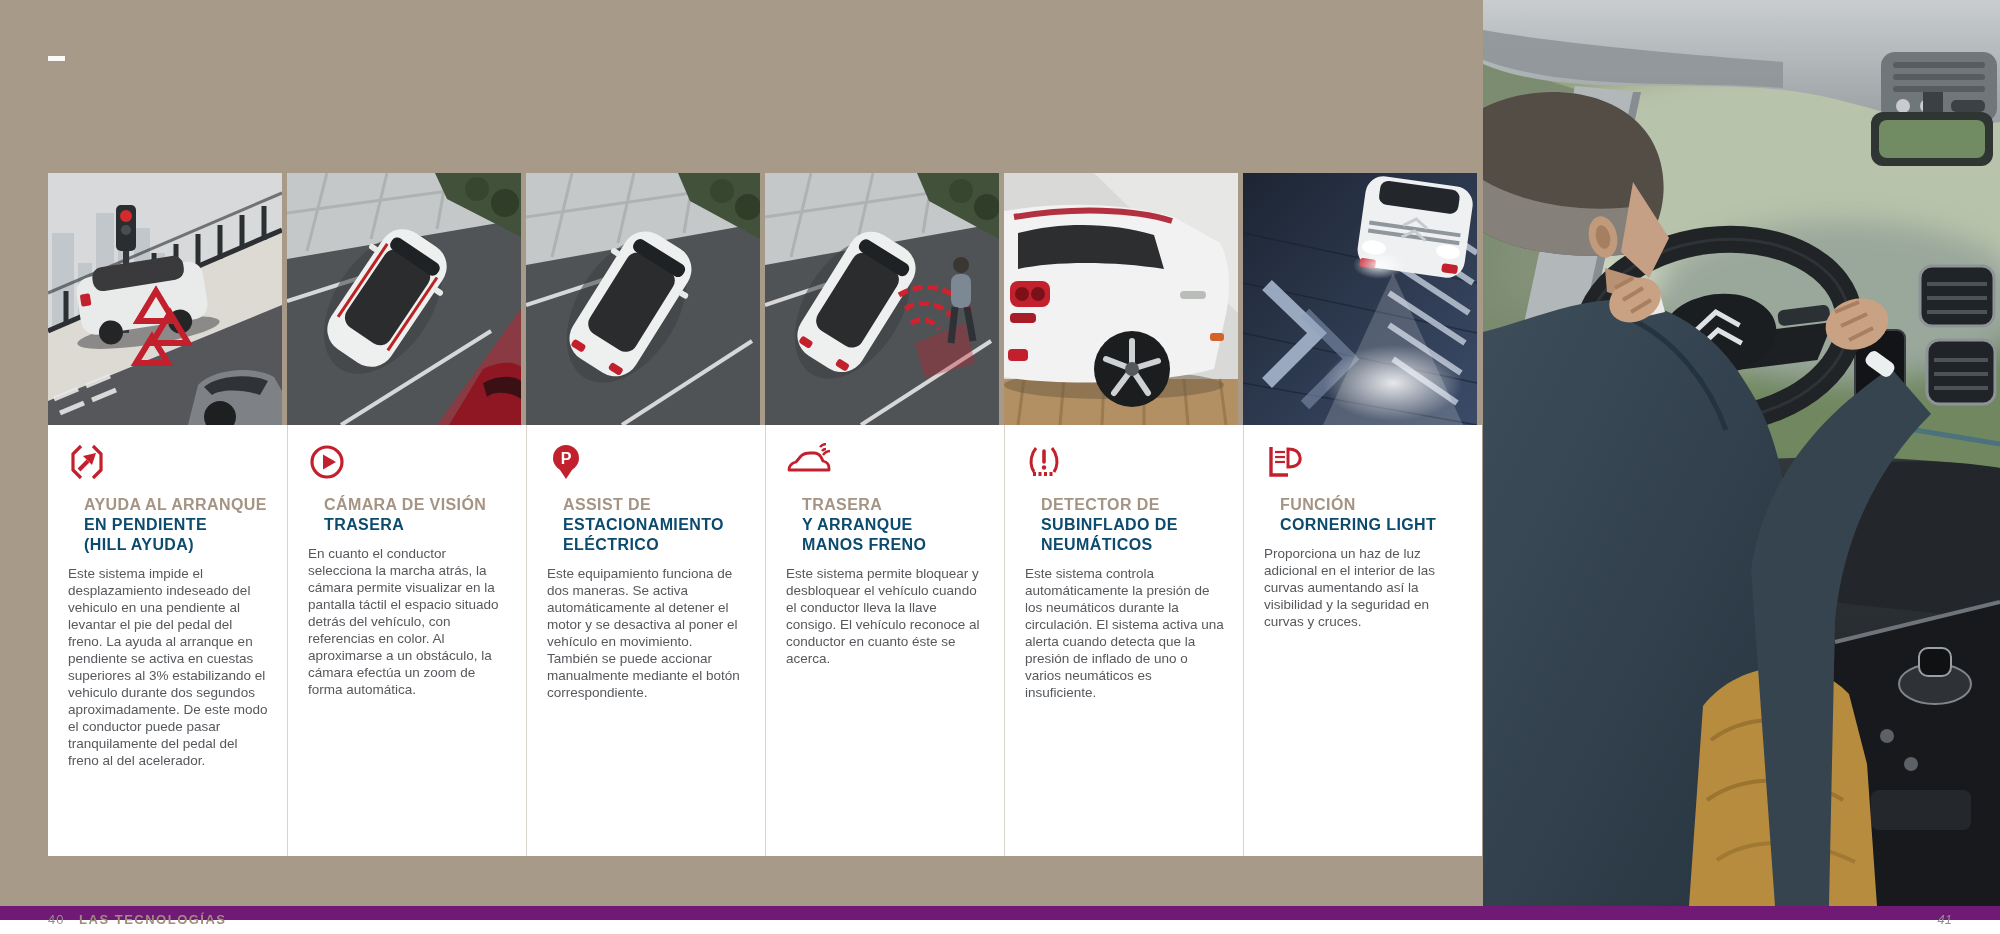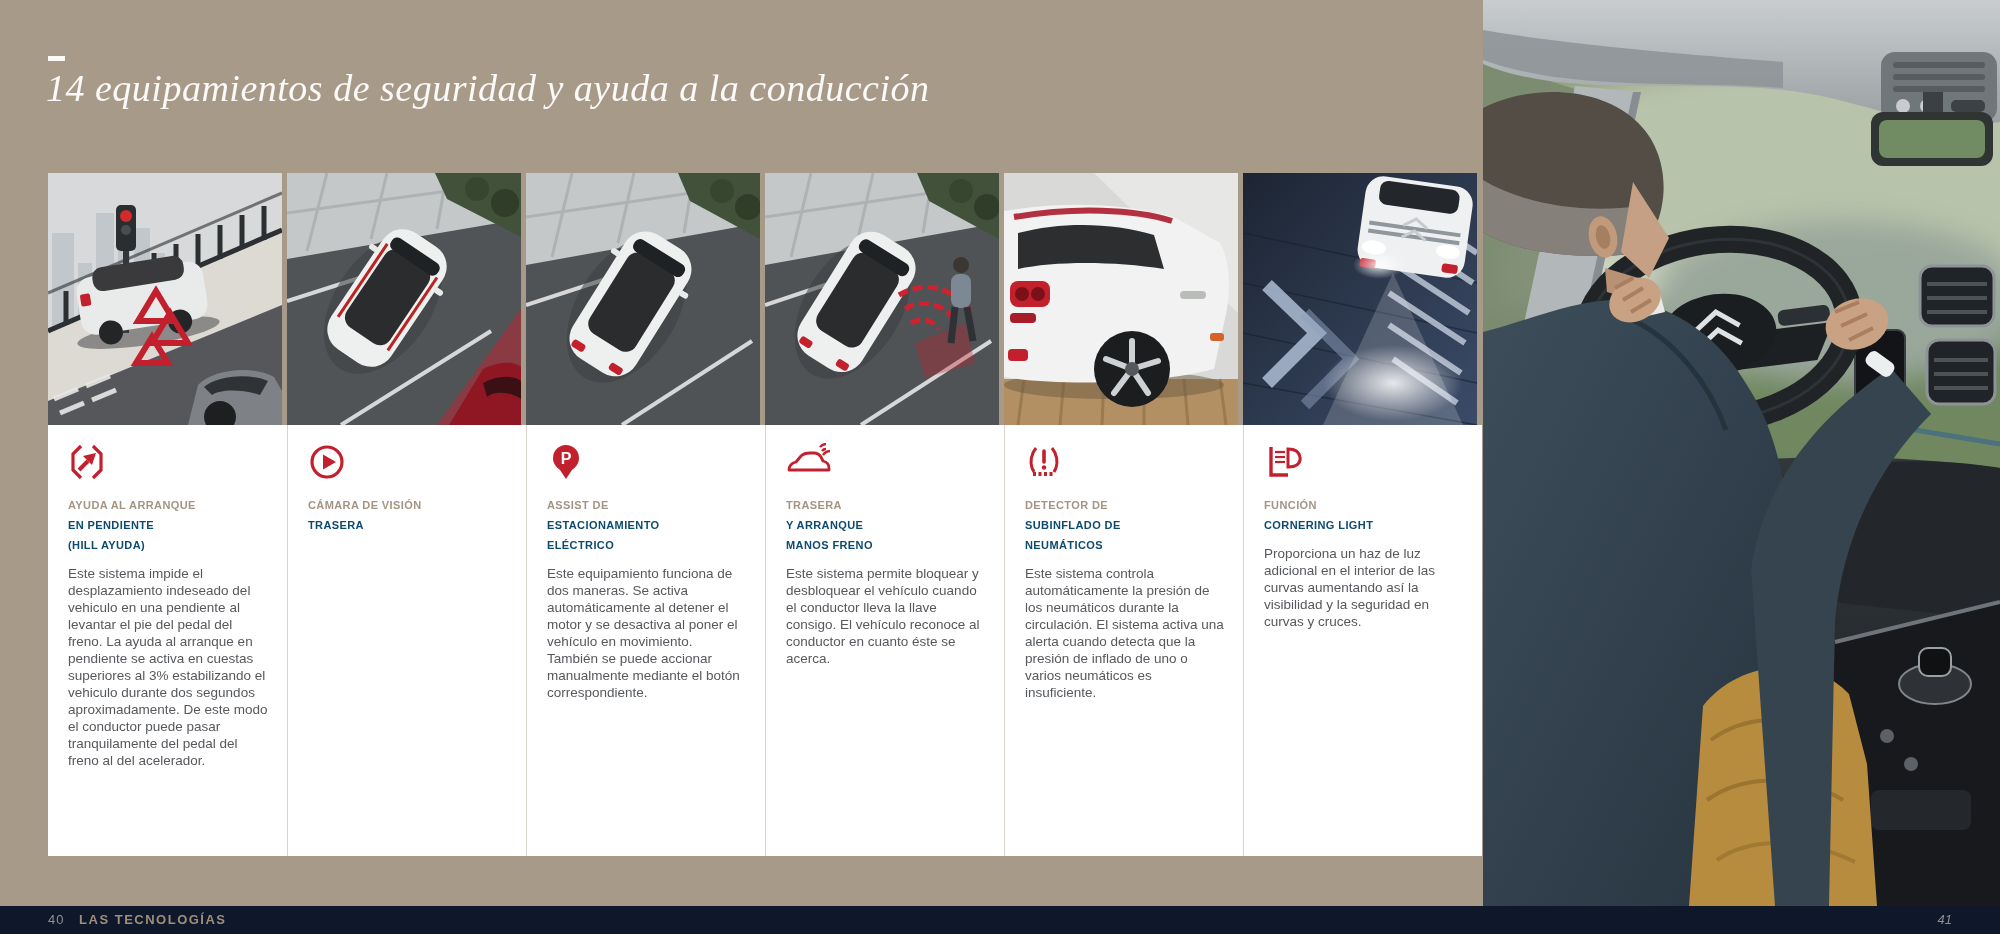--- a/index.html
+++ b/index.html
@@ -12,41 +12,40 @@
               font-family:"Liberation Serif",serif;font-style:italic;font-weight:400;
               font-size:38px;color:#fbfaf8;letter-spacing:0.5px;}
   
   .column{position:absolute;top:173px;width:239px;height:683px;}
   .photo{position:relative;width:234px;height:252px;overflow:hidden;background:#777;}
   .photo svg{display:block;}
   .card{position:relative;width:239px;height:431px;background:#ffffff;box-sizing:border-box;
         padding:18px 16px 0 20px;}
   .column + .column .card{border-left:1px solid #d9d4ce;}
   .feat-icon{height:38px;margin-bottom:14px;}
-  .feat-title{margin:0 0 10px 0;font-size:11px;line-height:20px;letter-spacing:0.4px;}
+  .feat-title{margin:0 0 10px 16px;font-size:16px;line-height:20px;letter-spacing:0.4px;}
   .feat-title .t-light{display:block;color:#a59483;font-weight:700;}
   .feat-title .t-bold{display:block;color:#0c4a6e;font-weight:700;}
   .feat-body{margin:0;font-size:13.5px;line-height:17px;color:#55585c;width:200px;}
   
   .driver-photo{position:absolute;left:1483px;top:0;width:517px;height:906px;overflow:hidden;}
   
-  .footer{position:absolute;left:0;top:906px;width:2000px;height:28px;background:#0f172a;}
+  .footer{position:absolute;left:0;top:906px;width:2000px;height:14px;background:#701a75;}
   .footer-left{position:absolute;left:48px;top:6px;font-size:13px;letter-spacing:1px;}
   .footer-left .num{color:#8f8f8f;font-weight:400;margin-right:10px;}
   .footer-left .sec{color:#a08e7c;font-weight:700;letter-spacing:1.5px;}
   .footer-right{position:absolute;right:48px;top:6px;font-size:13px;color:#8f8f8f;font-style:italic;}
 </style>
 </head>
 <body>
 
 <div class="page">
   <div class="bg-taupe"></div>
 
   <div class="title-dash"></div>
-  <h1 class="page-title">14 equipamientos de seguridad y ayuda a la conducción</h1>
 
   <div class="column" style="left:48px">
     <div class="photo">
       <svg width="234" height="252" viewBox="0 0 234 252">
         <rect width="234" height="252" fill="#d7d9da"></rect>
         <g fill="#bfc4c9" opacity="0.85">
           <rect x="4" y="60" width="22" height="120"></rect>
             <rect x="30" y="90" width="14" height="90"></rect>
           <rect x="48" y="40" width="18" height="140"></rect>
             <rect x="70" y="75" width="12" height="100"></rect>
@@ -158,20 +157,21 @@
       <div class="feat-icon">
         <svg width="38" height="38" viewBox="0 0 38 38">
           <circle cx="19" cy="19" r="15" fill="none" stroke="#c3202e" stroke-width="3.2"></circle>
           <polygon points="15,11.5 28,19 15,26.5" fill="#c3202e"></polygon>
         </svg>
       </div>
       <h2 class="feat-title">
         <span class="t-light">CÁMARA DE VISIÓN</span>
         <span class="t-bold">TRASERA</span>
       </h2>
+      <p class="feat-body">En cuanto el conductor selecciona la marcha atrás, la cámara permite visualizar en la pantalla táctil el espacio situado detrás del vehículo, con referencias en color. Al aproximarse a un obstáculo, la cámara efectúa un zoom de forma automática.</p>
     </div>
   </div>
 
   <div class="column" style="left:526px">
     <div class="photo">
       <svg width="234" height="252" viewBox="0 0 234 252">
         <rect width="234" height="252" fill="#505356"></rect>
         <polygon points="0,0 234,0 234,50 0,92" fill="#c5c8c9"></polygon>
         <g stroke="#aeb2b3" stroke-width="3">
           <line x1="46" y1="0" x2="26" y2="84"></line>

